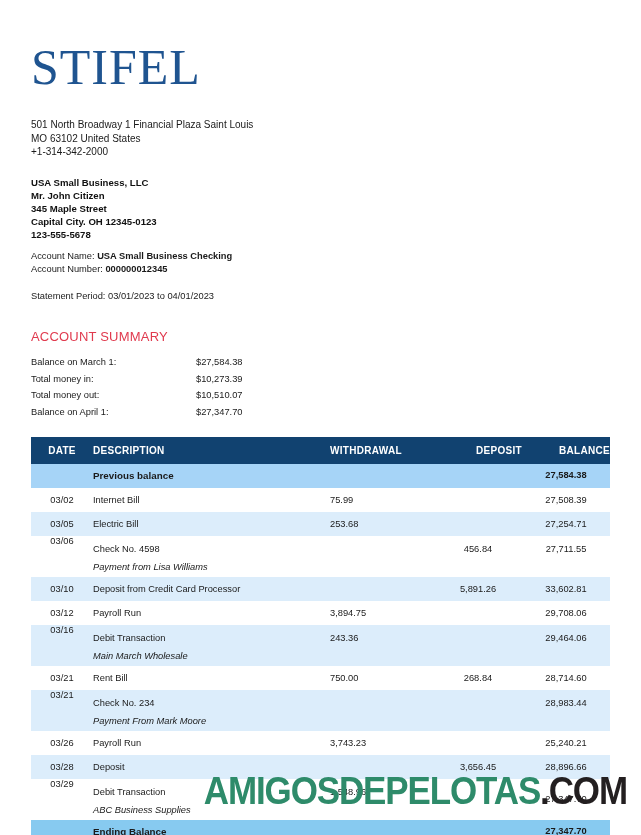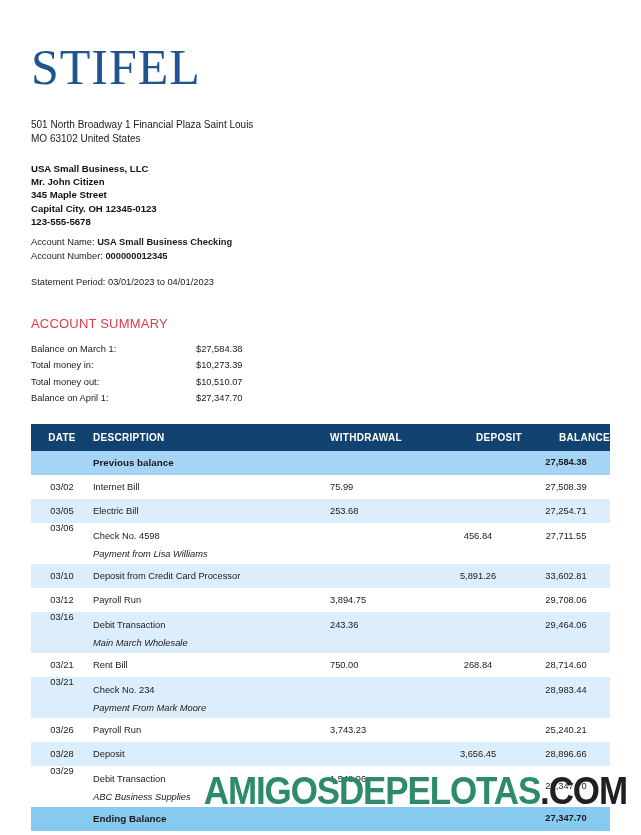--- a/index.html
+++ b/index.html
@@ -175,20 +175,21 @@
 
 <div class="page">
 
   <div class="logo-wrap">
     <div class="logo">Stifel</div>
   </div>
 
   <div class="bank-address">
     <div>501 North Broadway 1 Financial Plaza Saint Louis</div>
     <div>MO 63102 United States</div>
+    <div>+1-314-342-2000</div>
   </div>
 
   <div class="parties">
     <div class="customer">
       <div>USA Small Business, LLC</div>
       <div>Mr. John Citizen</div>
       <div>345 Maple Street</div>
       <div>Capital City. OH 12345-0123</div>
       <div>123-555-5678</div>
     </div>

